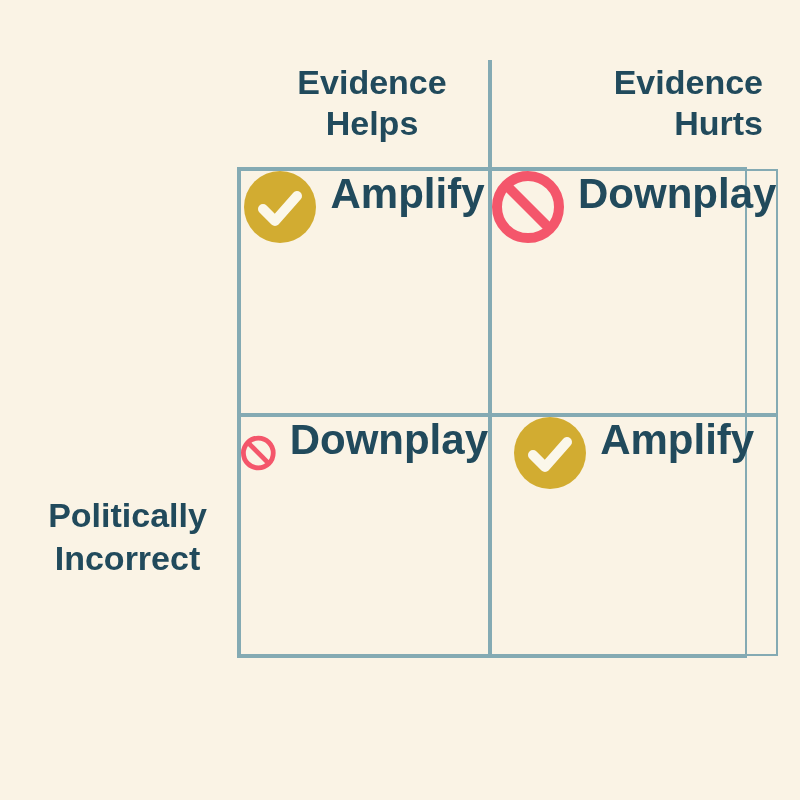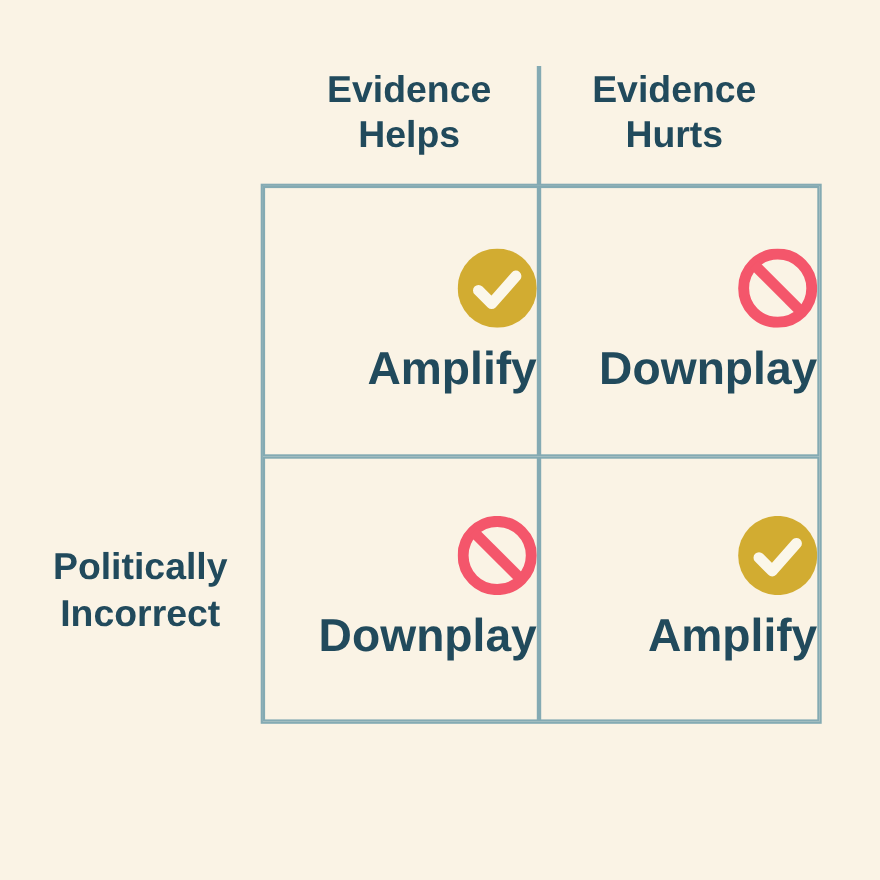--- a/index.html
+++ b/index.html
@@ -32,21 +32,21 @@
   .col-header {
     position: absolute;
     top: 62px;
     font-size: 34px;
     font-weight: 700;
     line-height: 1.22;
     color: var(--text);
     text-align: center;
   }
   .col-header-1 { left: 262px; width: 220px; }
-  .col-header-2 { left: 498px; width: 230px; }
+  .col-header-2 { left: 533px; width: 230px; text-align: right; }
   .row-label {
     position: absolute;
     left: 18px; width: 219px;
     display: flex;
     align-items: center;
     justify-content: center;
     font-size: 34px;
     font-weight: 700;
     line-height: 1.24;
     color: var(--text);
@@ -59,22 +59,22 @@
     left: 237px; top: 167px;
     width: 510px; height: 491px;
     display: grid;
     grid-template-columns: 251px auto;
     grid-template-rows: 246px auto;
     border: 2px solid var(--grid-line);
   }
   .cell {
     border: 2px solid var(--grid-line);
     display: flex;
-    flex-direction: column;
-    align-items: flex-end;
+    flex-direction: row;
+    align-items: flex-start;
     justify-content: center;
     gap: 14px;
   }
   .cell-icon { width: 72px; height: 72px; display: block; }
   .cell-label {
     font-size: 42px;
     font-weight: 700;
     color: var(--text);
     line-height: 1.1;
   }

